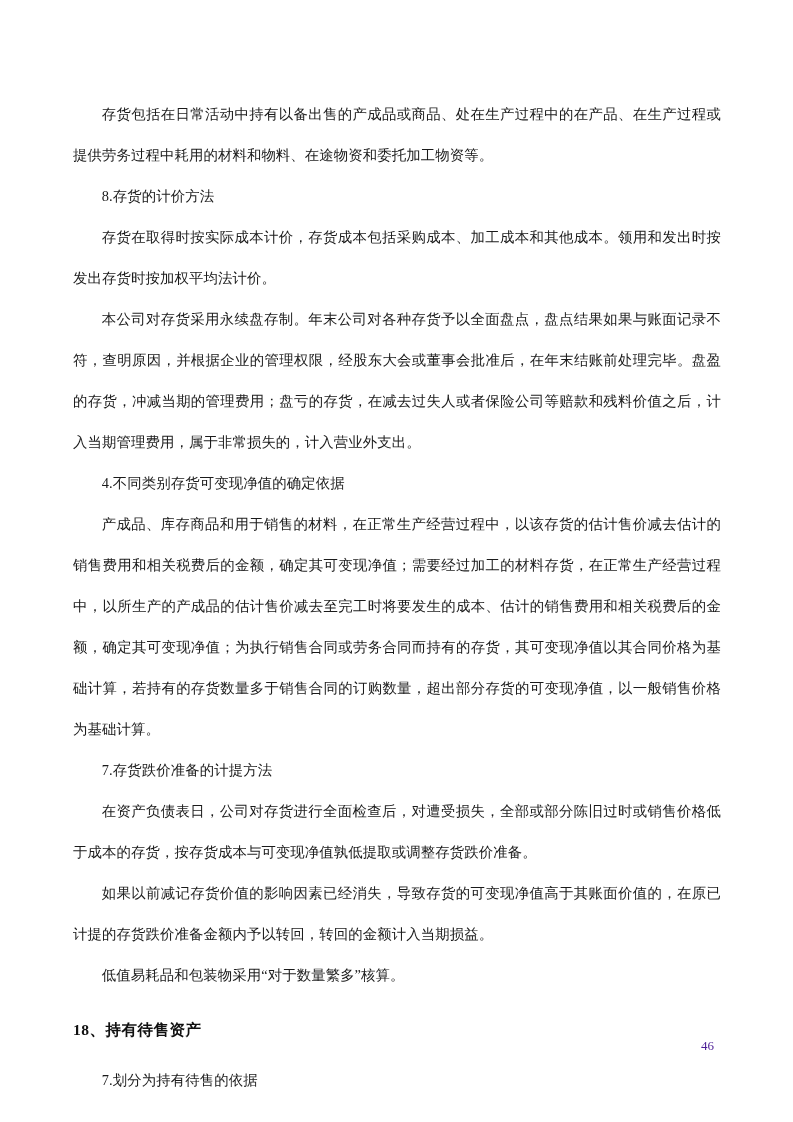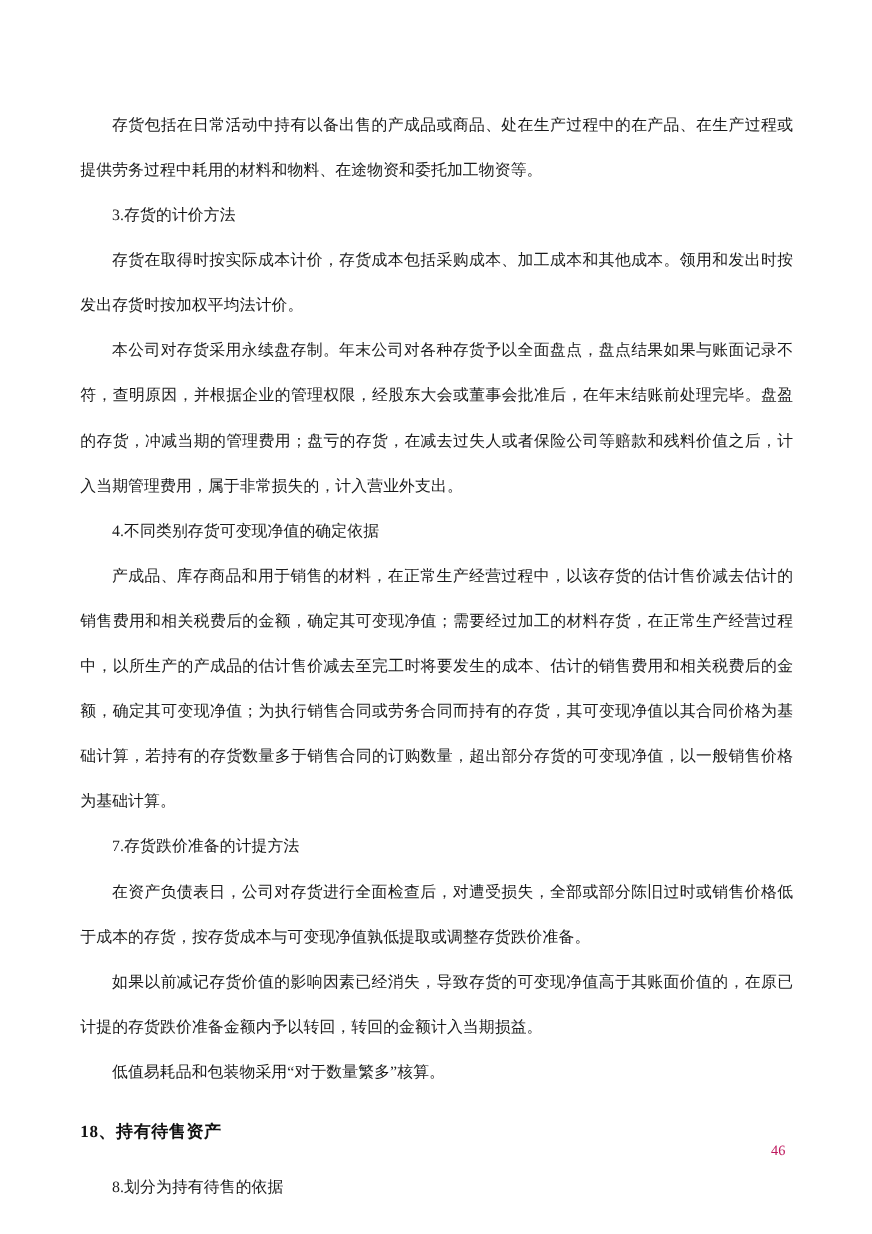--- a/index.html
+++ b/index.html
@@ -45,35 +45,35 @@
     letter-spacing: 0.5px;
     color: #111111;
     font-family: Liberation Serif, serif;
   }
   .page-number {
     position: absolute;
     left: 701px;
     top: 1037px;
     font-size: 13px;
     line-height: 18px;
-    color: #be185d;
+    color: #4c1d95;
   }
 </style>
 </head>
 <body>
 
 <div class="doc-page">
   <div class="text-block">
     <p class="para">存货包括在日常活动中持有以备出售的产成品或商品、处在生产过程中的在产品、在生产过程或提供劳务过程中耗用的材料和物料、在途物资和委托加工物资等。</p>
-    <p class="para">3.存货的计价方法</p>
+    <p class="para">8.存货的计价方法</p>
     <p class="para">存货在取得时按实际成本计价，存货成本包括采购成本、加工成本和其他成本。领用和发出时按发出存货时按加权平均法计价。</p>
     <p class="para">本公司对存货采用永续盘存制。年末公司对各种存货予以全面盘点，盘点结果如果与账面记录不符，查明原因，并根据企业的管理权限，经股东大会或董事会批准后，在年末结账前处理完毕。盘盈的存货，冲减当期的管理费用；盘亏的存货，在减去过失人或者保险公司等赔款和残料价值之后，计入当期管理费用，属于非常损失的，计入营业外支出。</p>
     <p class="para">4.不同类别存货可变现净值的确定依据</p>
     <p class="para">产成品、库存商品和用于销售的材料，在正常生产经营过程中，以该存货的估计售价减去估计的销售费用和相关税费后的金额，确定其可变现净值；需要经过加工的材料存货，在正常生产经营过程中，以所生产的产成品的估计售价减去至完工时将要发生的成本、估计的销售费用和相关税费后的金额，确定其可变现净值；为执行销售合同或劳务合同而持有的存货，其可变现净值以其合同价格为基础计算，若持有的存货数量多于销售合同的订购数量，超出部分存货的可变现净值，以一般销售价格为基础计算。</p>
     <p class="para">7.存货跌价准备的计提方法</p>
     <p class="para">在资产负债表日，公司对存货进行全面检查后，对遭受损失，全部或部分陈旧过时或销售价格低于成本的存货，按存货成本与可变现净值孰低提取或调整存货跌价准备。</p>
     <p class="para">如果以前减记存货价值的影响因素已经消失，导致存货的可变现净值高于其账面价值的，在原已计提的存货跌价准备金额内予以转回，转回的金额计入当期损益。</p>
     <p class="para">低值易耗品和包装物采用“对于数量繁多”核算。</p>
     <h2 class="para section-heading">18、持有待售资产</h2>
-    <p class="para">8.划分为持有待售的依据</p>
+    <p class="para">7.划分为持有待售的依据</p>
   </div>
   <div class="page-number">46</div>
 </div>
 
 </body></html>

